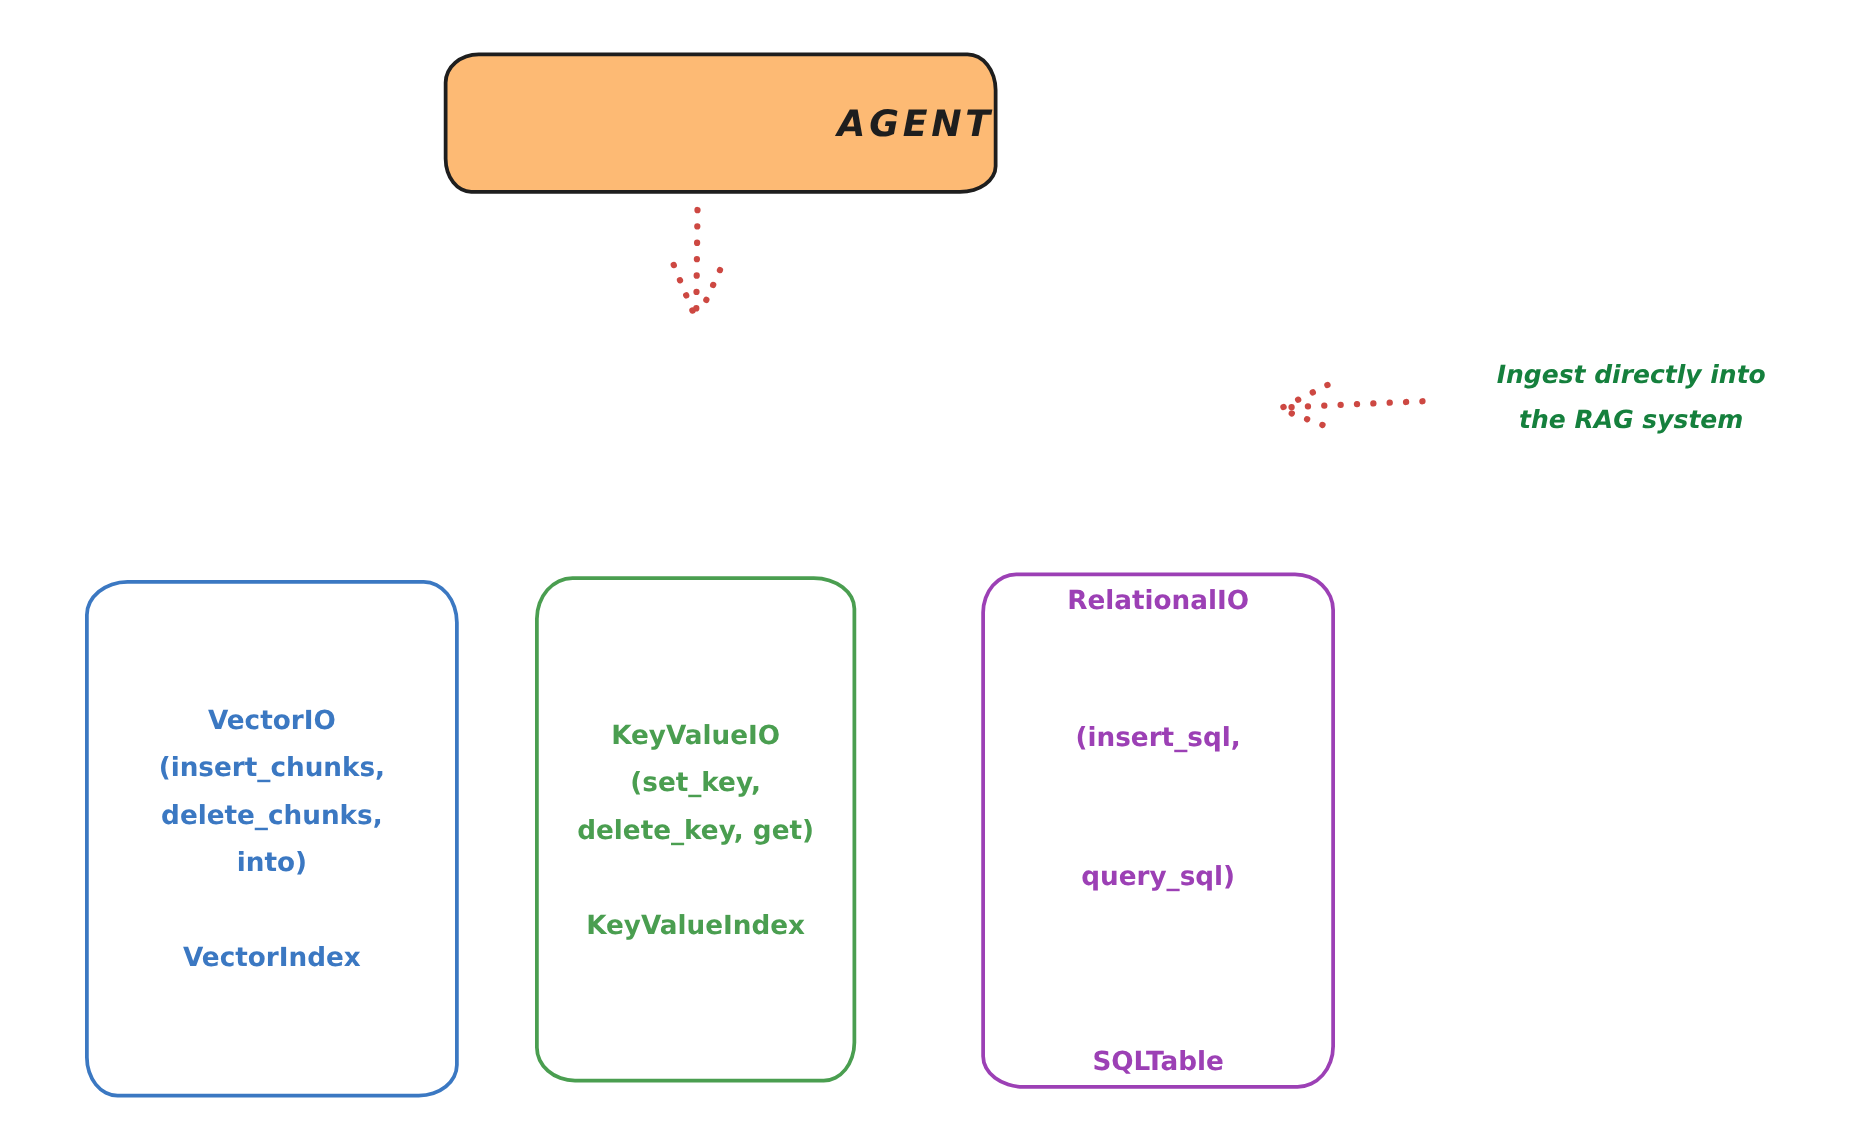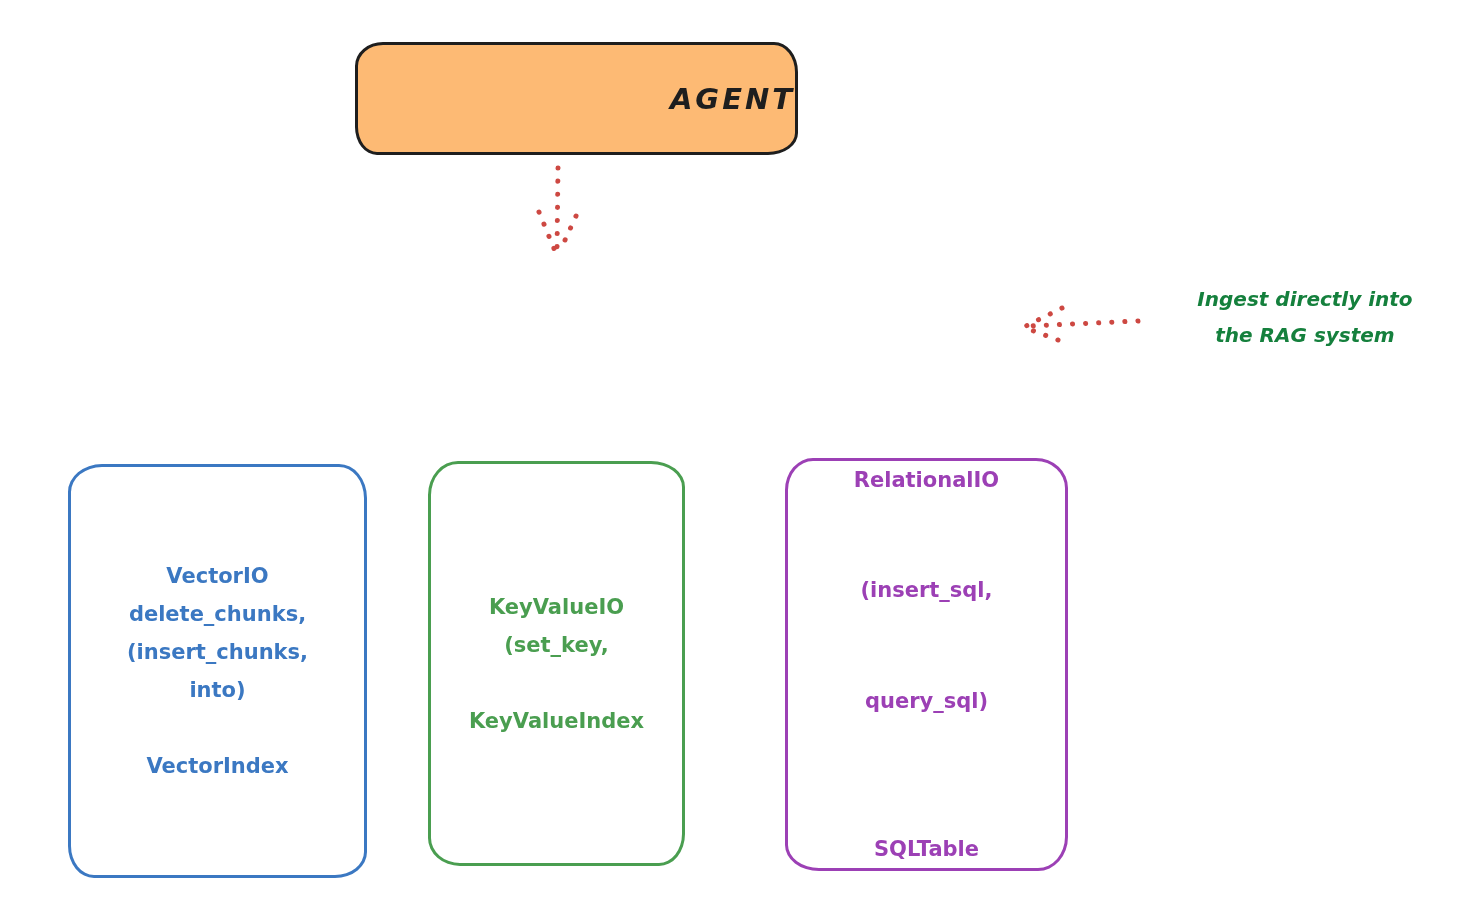--- a/index.html
+++ b/index.html
@@ -128,29 +128,30 @@
   </svg>
 
 
   <div class="annotation-text">
     <div>Ingest directly into</div>
     <div>the RAG system</div>
   </div>
 
   <div class="io-box box-vector">
     <div>VectorIO</div>
+    <div>(insert_chunks,</div>
     <div>delete_chunks,</div>
-    <div>(insert_chunks,</div>
     <div>into)</div>
     <div class="index-label">VectorIndex</div>
   </div>
 
   <div class="io-box box-keyvalue">
     <div>KeyValueIO</div>
     <div>(set_key,</div>
+    <div>delete_key, get)</div>
     <div class="index-label">KeyValueIndex</div>
   </div>
 
   <div class="io-box box-relational">
     <div>RelationalIO</div>
     <div>(insert_sql,</div>
     <div>query_sql)</div>
     <div class="index-label">SQLTable</div>
   </div>
 

